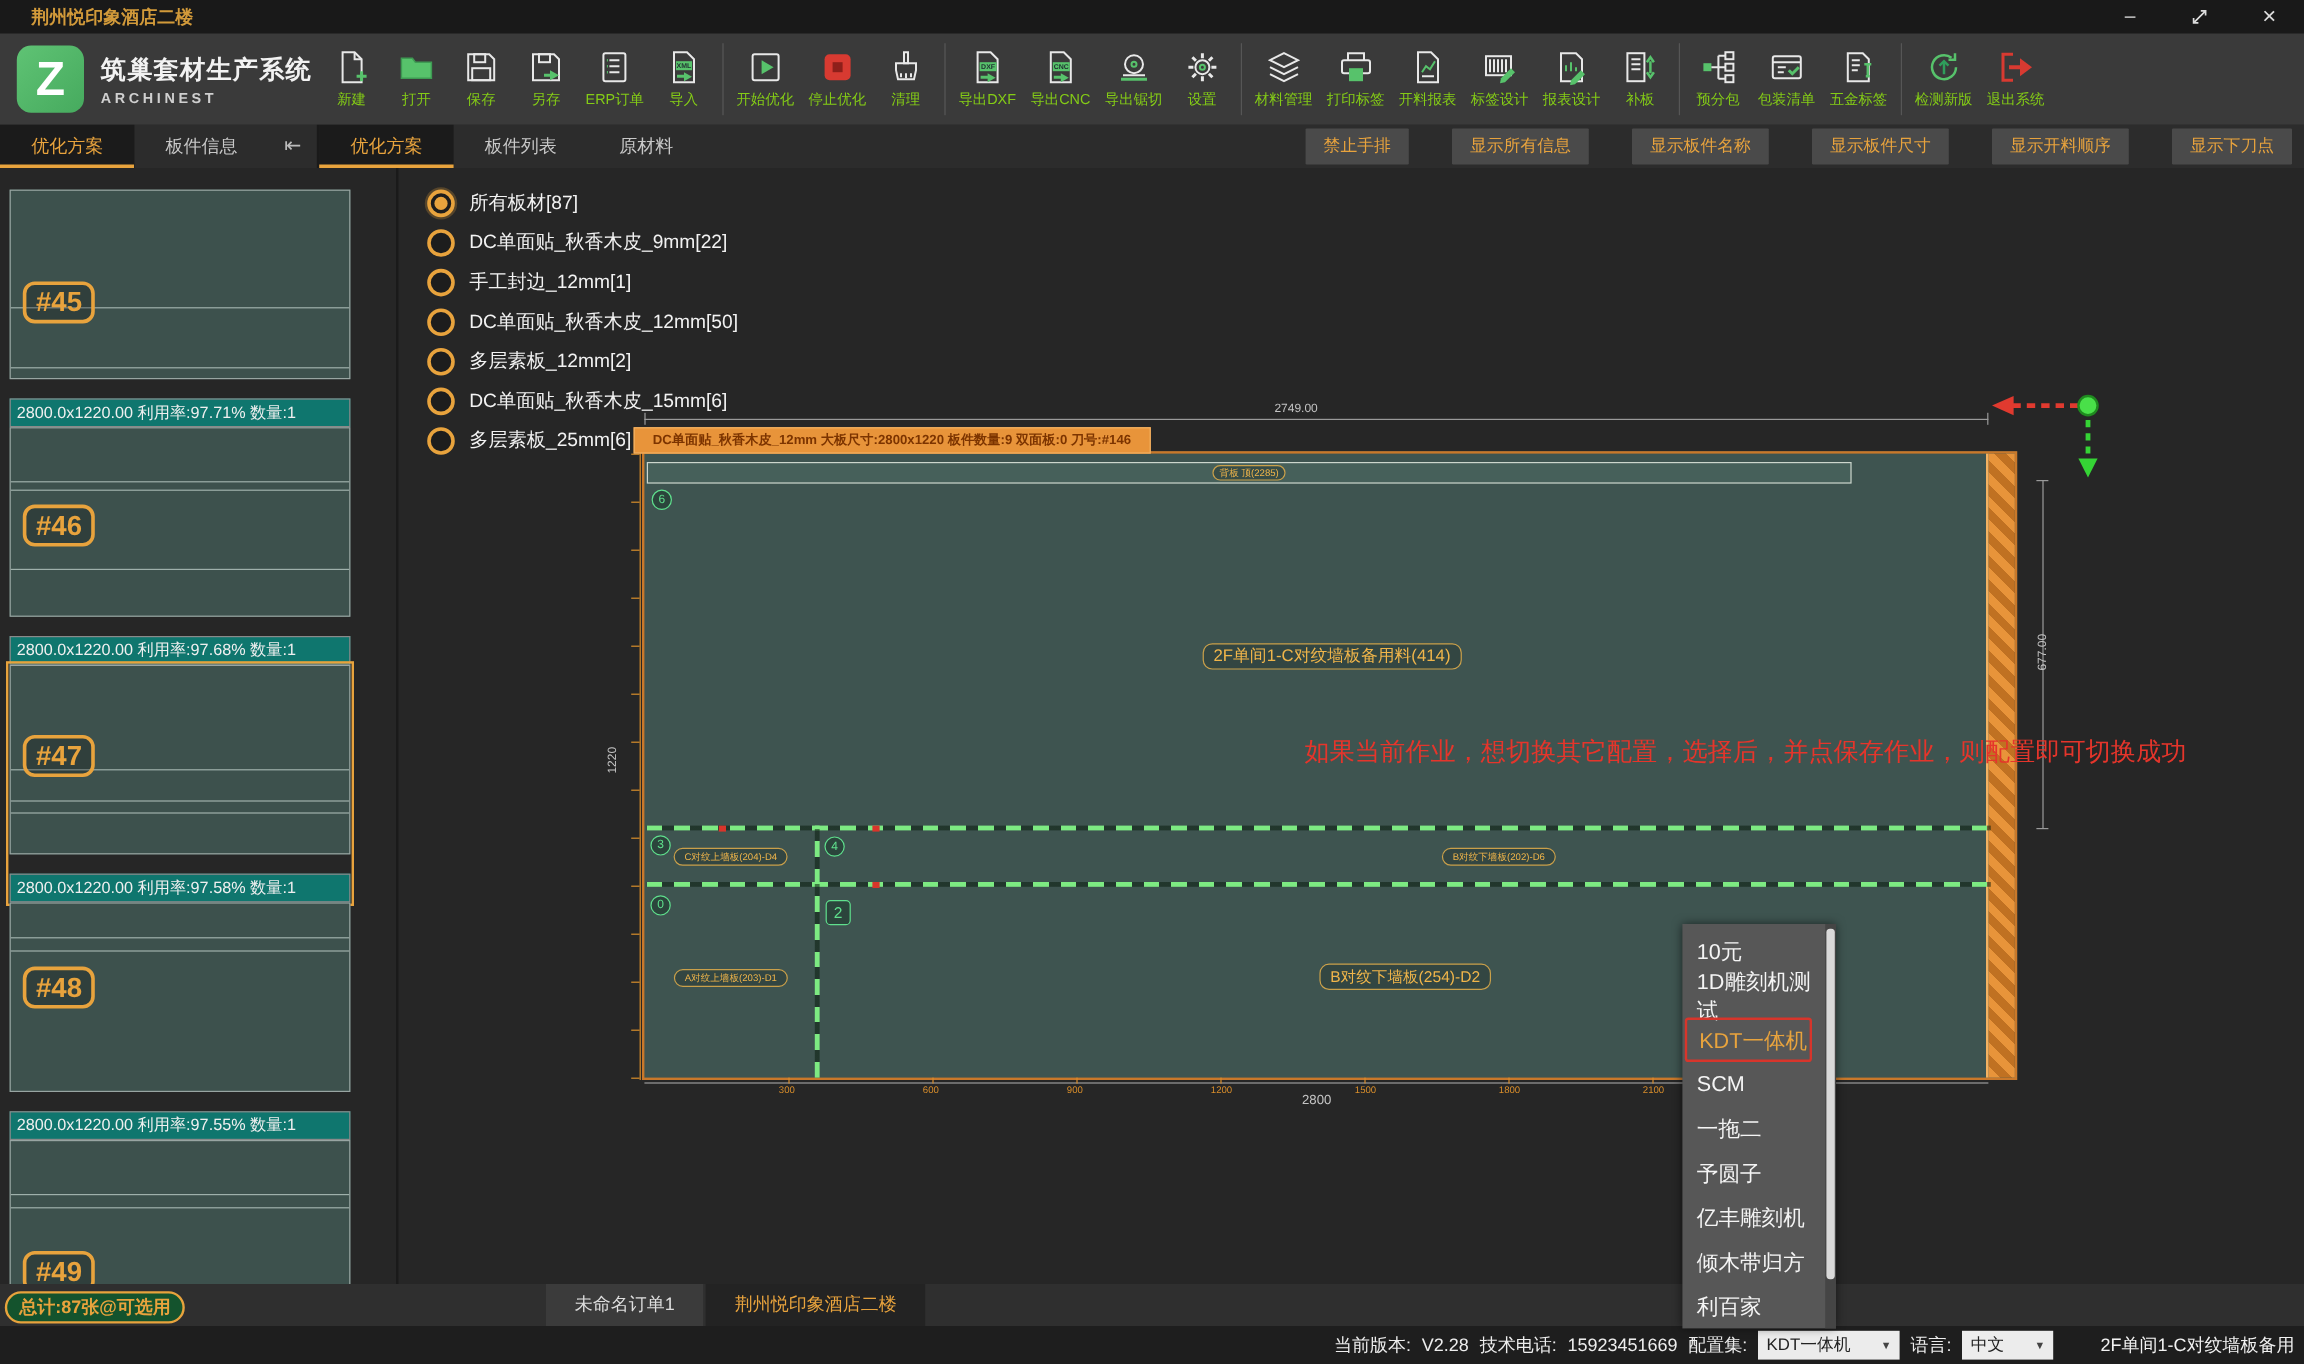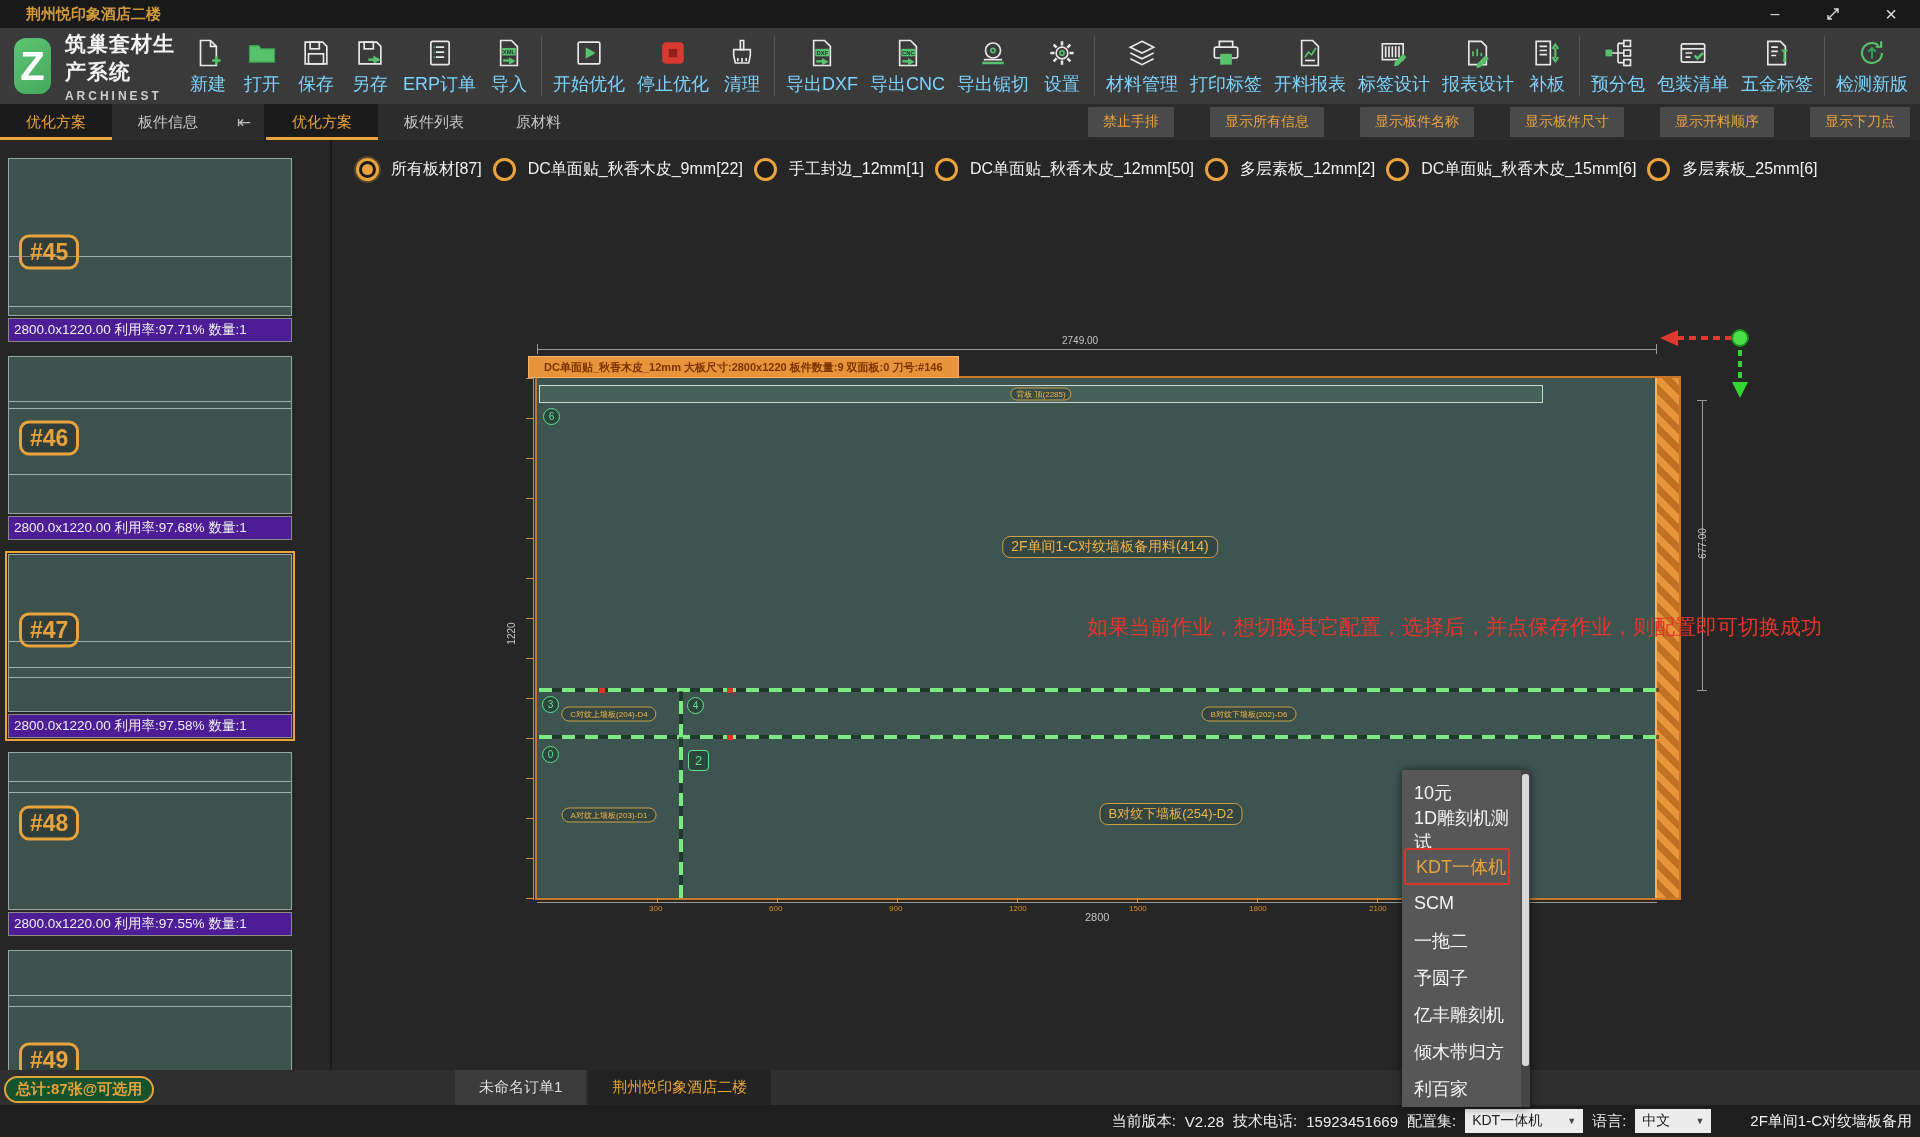--- a/index.html
+++ b/index.html
@@ -16,44 +16,44 @@
   .logo-block{display:flex;align-items:center;margin-left:14px;width:252px}
   .logo{width:56px;height:56px;border-radius:12px;background:linear-gradient(135deg,#5fc374,#46aa5e);
         display:flex;align-items:center;justify-content:center;color:#fff;font-size:40px;font-weight:bold}
   .appname{margin-left:14px}
   .appname .n1{font-size:21px;font-weight:bold;color:#f2f2f2;letter-spacing:1px}
   .appname .n2{font-size:12px;color:#cfcfcf;letter-spacing:3px;margin-top:3px;font-weight:bold}
   .tbar-items{display:flex;align-items:center;height:100%}
   .tbtn{display:flex;flex-direction:column;align-items:center;justify-content:center;padding:0 6px;height:100%;min-width:42px}
   .ticon{width:32px;height:32px;display:flex;align-items:center;justify-content:center}
   .ticon svg{width:30px;height:30px}
-  .tlabel{font-size:18px;color:#7dd3fc;margin-top:3px;white-space:nowrap}
+  .tlabel{font-size:12px;color:#84cc16;margin-top:3px;white-space:nowrap}
   .tsep{width:1px;height:60px;background:#565656;margin:0 5px}
   
   .tabrow{left:0;top:104px;width:1920px;height:36px;background:#2c2c2c;display:flex}
   .tab{padding:0 26px;display:flex;align-items:center;font-size:15px;color:#c8c8c8}
   .tab.active{background:#1b1b1b;color:#e8a33d;box-shadow:inset 0 -3px 0 #e8a33d}
   .collapse-btn{width:40px;display:flex;align-items:center;justify-content:center;color:#bbb;font-size:17px}
   .side-divider{width:2px;background:#1a1a1a;height:36px}
   .viewbtns{position:absolute;right:10px;top:3px;height:30px;display:flex;gap:36px}
   .vbtn{background:#4a4a4a;color:#e8a33d;font-size:14px;padding:0 15px;display:flex;align-items:center;border-radius:1px}
   
   .sidebar{left:0;top:140px;width:330px;height:930px;background:#262626;overflow:hidden;border-right:2px solid #1a1a1a}
   .spanel{position:absolute;left:8px;width:284px}
   .spanel.selected{outline:2px solid #e8a33d;outline-offset:1px}
   .sthumb{position:relative;width:282px;height:156px;background:#3d514d;border:1px solid #98a5a2}
   .sline{position:absolute;left:0;width:100%;height:1px;background:#9fb0ab}
   .sbadge{position:absolute;left:10px;transform:translateY(-50%);color:#e8a33d;font-size:23px;font-weight:bold;
           border:3px solid #e8a33d;border-radius:10px;padding:1px 8px;background:rgba(10,10,10,.25)}
-  .sinfo{margin-top:2px;height:22px;background:#4c1d95;border:1px solid #8a8a8a;color:#efefef;
+  .sinfo{margin-top:16px;height:22px;background:#0f766e;border:1px solid #8a8a8a;color:#efefef;
          font-size:13.5px;display:flex;align-items:center;padding-left:5px;white-space:nowrap}
   .total-badge{left:4px;top:1076px;border:2px solid #e8a33d;border-radius:14px;color:#e8a33d;
                font-weight:bold;font-size:15px;padding:2px 10px;background:#14532d;z-index:30}
   
-  .radio-list{left:356px;top:158px;display:flex;flex-direction:row;gap:11px}
+  .radio-list{left:356px;top:158px;display:flex;flex-direction:column;gap:11px}
   .radio-row{display:flex;align-items:center;height:22px}
   .radio{width:17px;height:17px;border:3px solid #e8a33d;border-radius:50%;position:relative;background:#1d1d1d}
   .radio.sel{box-shadow:0 0 0 2px rgba(232,163,61,.25)}
   .radio.sel::after{content:"";position:absolute;left:3px;top:3px;width:11px;height:11px;border-radius:50%;background:#e8a33d}
   .radio-label{margin-left:12px;font-size:16px;color:#f2f2f2}
   
   .dim-text{color:#c4c4c4;font-size:10px}
   .vrot{transform:rotate(-90deg);transform-origin:center}
   .sheet-label{left:528px;top:356px;height:20px;line-height:20px;background:#e8943a;border:1px solid #f2b163;
                color:#7c3400;font-size:11px;padding:0 15px;white-space:nowrap;z-index:5;font-weight:bold}

